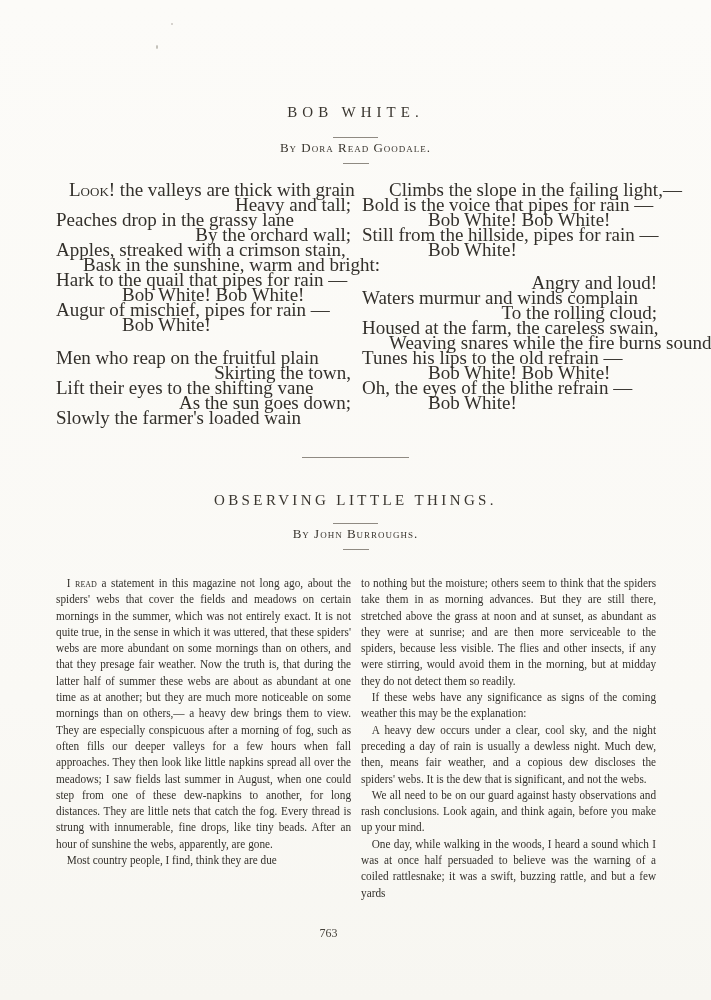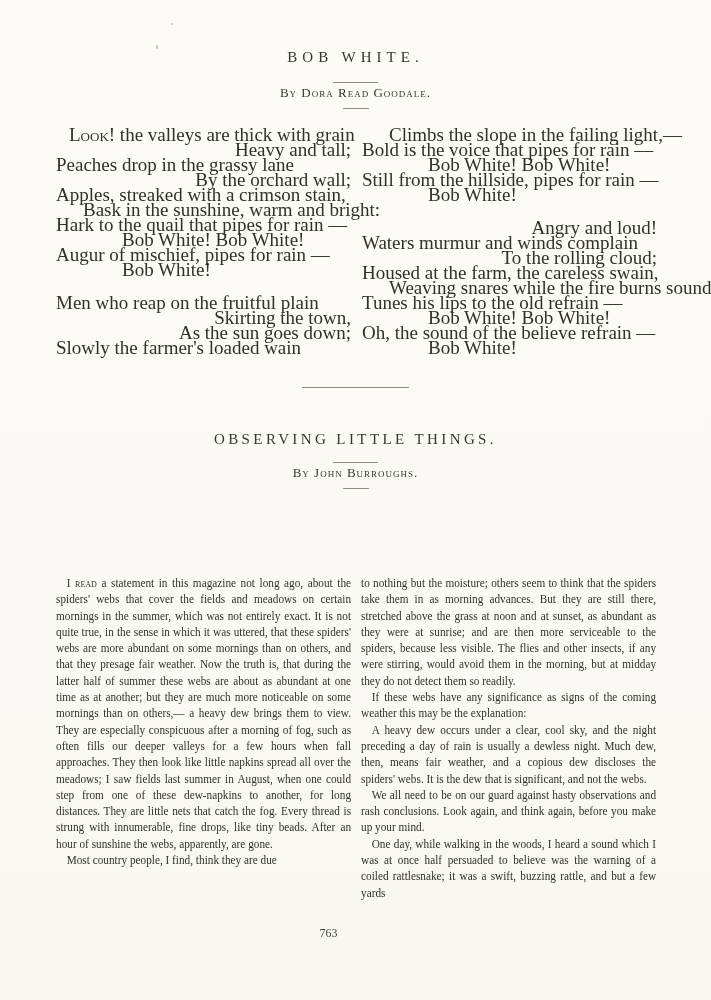--- a/index.html
+++ b/index.html
@@ -3,22 +3,22 @@
 <meta charset="utf-8">
 <style>
   html,body{margin:0;padding:0;background:#e9e7e2;}
   .page{
     position:relative;width:711px;height:1000px;overflow:hidden;
     background:linear-gradient(180deg,#fcfbf8 0%,#faf9f5 70%,#f7f6f1 100%);
     font-family:"Liberation Serif",serif;color:#33302b;
     margin:0 auto;
   }
   .title{font-weight:400;text-align:center;margin:0;color:#39352e;}
-  .poem-title{font-size:15px;letter-spacing:5px;padding-top:49px;}
-  .article-title{font-size:15px;letter-spacing:3.4px;margin-top:43px;}
+  .poem-title{font-size:15px;letter-spacing:5px;padding-top:104px;}
+  .article-title{font-size:15px;letter-spacing:3.4px;margin-top:34px;}
   .rule{height:1px;background:#8f8a82;border:0;margin:0 auto;}
   .rule-md{width:45px;margin-top:16px;}
   .rule-md2{width:45px;margin-top:14px;}
   .rule-sm{width:26px;margin-top:8px;}
   .byline{text-align:center;font-variant:small-caps;font-size:13px;letter-spacing:1px;margin-top:2px;color:#39352e;line-height:15px;}
   .section-divider{width:107px;margin-top:32px;}
 
   .poem-cols{display:flex;padding:0 55px 0 56px;margin-top:18px;}
   .pcol{width:295px;flex:none;}
   .pcol + .pcol{margin-left:11px;}
@@ -65,41 +65,42 @@
             <div class="pline ind-none">Apples, streaked with a crimson stain,</div>
             <div class="pline ind-sub">Bask in the sunshine, warm and bright:</div>
             <div class="pline ind-none">Hark to the quail that pipes for rain —</div>
             <div class="pline ind-refrain">Bob White! Bob White!</div>
             <div class="pline ind-none">Augur of mischief, pipes for rain —</div>
             <div class="pline ind-refrain">Bob White!</div>
           </div>
           <div class="stanza">
             <div class="pline ind-none">Men who reap on the fruitful plain</div>
             <div class="pline ind-sub">Skirting the town,</div>
+            <div class="pline ind-none">Lift their eyes to the shifting vane</div>
             <div class="pline ind-sub">As the sun goes down;</div>
             <div class="pline ind-none">Slowly the farmer's loaded wain</div>
           </div>
         </div>
       <div class="pcol">
           <div class="stanza">
             <div class="pline ind-sub">Climbs the slope in the failing light,—</div>
             <div class="pline ind-none">Bold is the voice that pipes for rain —</div>
             <div class="pline ind-refrain">Bob White! Bob White!</div>
             <div class="pline ind-none">Still from the hillside, pipes for rain —</div>
             <div class="pline ind-refrain">Bob White!</div>
           </div>
           <div class="stanza">
             <div class="pline ind-sub">Angry and loud!</div>
             <div class="pline ind-none">Waters murmur and winds complain</div>
             <div class="pline ind-sub">To the rolling cloud;</div>
             <div class="pline ind-none">Housed at the farm, the careless swain,</div>
             <div class="pline ind-sub">Weaving snares while the fire burns sound,</div>
             <div class="pline ind-none">Tunes his lips to the old refrain —</div>
             <div class="pline ind-refrain">Bob White! Bob White!</div>
-            <div class="pline ind-none">Oh, the sound of the believe refrain —</div>
+            <div class="pline ind-none">Oh, the eyes of the blithe refrain —</div>
             <div class="pline ind-refrain">Bob White!</div>
           </div>
         </div>
     </div>
   </div>
 
   <div class="rule section-divider"></div>
 
   <div>
     <h1 class="title article-title">OBSERVING LITTLE THINGS.</h1>

